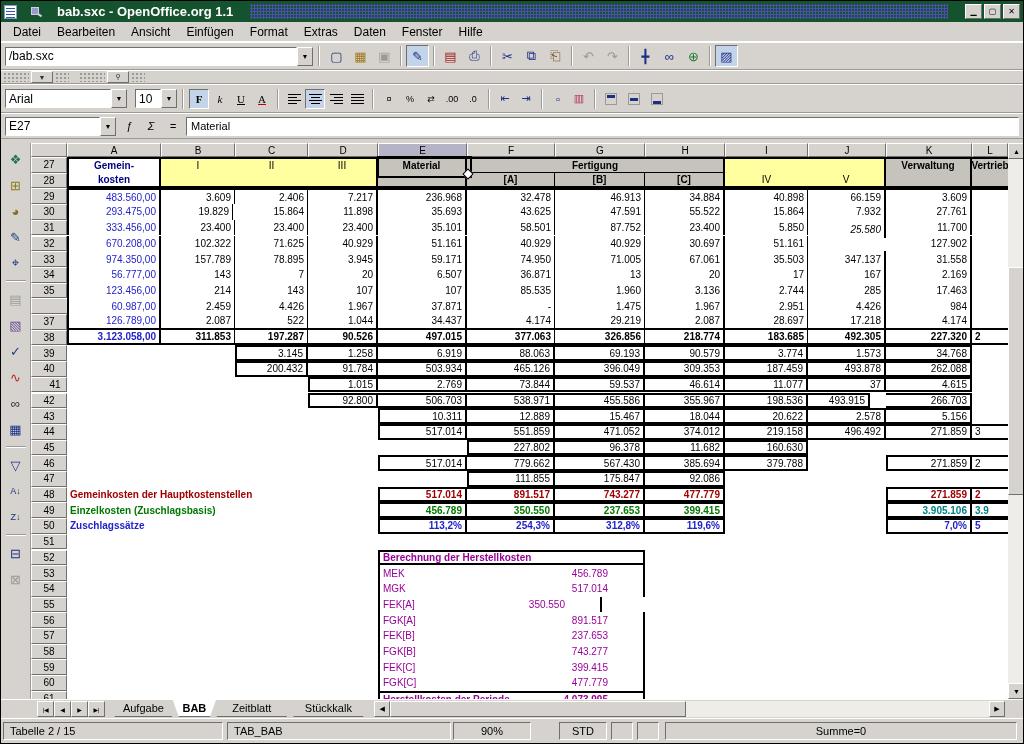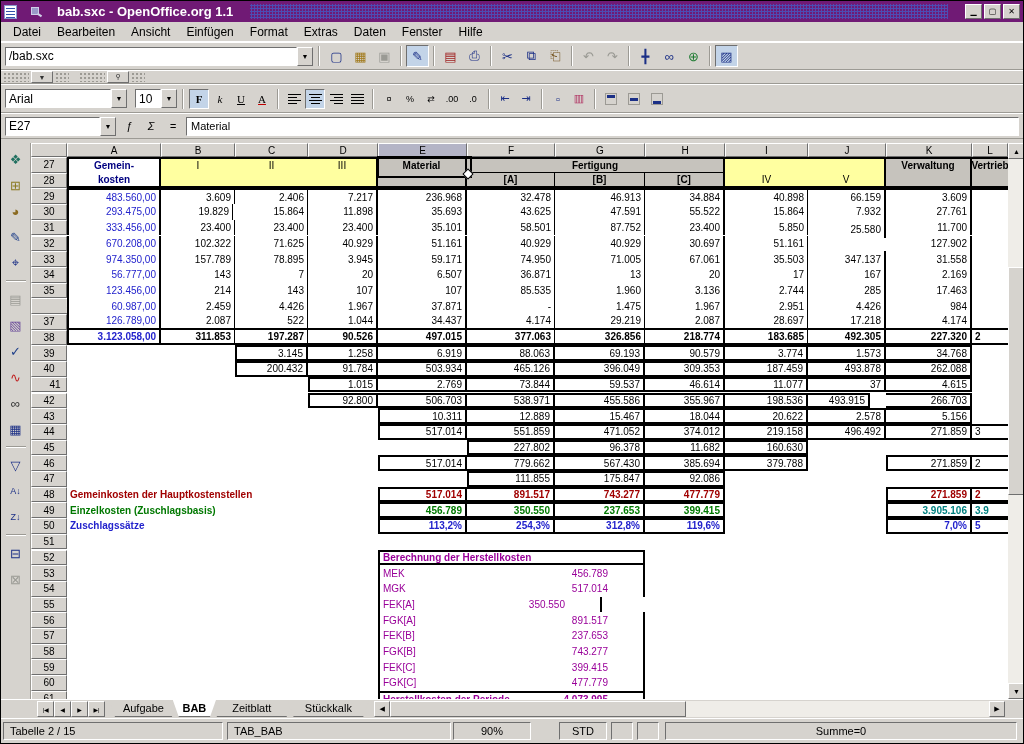--- a/index.html
+++ b/index.html
@@ -1,19 +1,19 @@
 <!DOCTYPE html>
 <html><head>
 <meta charset="utf-8">
 <style>
   html,body{margin:0;padding:0;background:#555;}
   #win{position:relative;width:1024px;height:744px;overflow:hidden;background:#d6d3ce;
        font-family:"Liberation Sans",sans-serif;border:1px solid #000;box-sizing:border-box;}
   
-  #titlebar{position:absolute;left:0;top:0;width:100%;height:21px;background:#701a75;
+  #titlebar{position:absolute;left:0;top:0;width:100%;height:21px;background:#14532d;
             display:flex;align-items:center;padding:8px 3px;box-sizing:border-box;gap:13px;}
   #title{color:#fff;font-weight:bold;font-size:13px;white-space:nowrap;margin-left:2px;}
   .tpat{flex:1;height:15px;background-image:radial-gradient(#4d4db3 1px,transparent 1.2px);
         background-size:3px 3px;margin:0 4px;}
   .tb-doc{width:13px;height:14px;background:#fff;border:1px solid #8899cc;box-sizing:border-box;
           background-image:repeating-linear-gradient(#3355aa 0 1px,transparent 1px 3px);background-size:9px 10px;
           background-position:1px 2px;background-repeat:no-repeat;}
   .tb-pin{width:12px;height:12px;position:relative;}
   .tb-pin::before{content:"";position:absolute;left:1px;top:1px;width:6px;height:6px;border:1px solid #cfcfe8;background:#9a9ac8;}
   .tb-pin::after{content:"";position:absolute;left:7px;top:8px;width:5px;height:2px;background:#cfcfe8;transform:rotate(35deg);}
@@ -376,21 +376,21 @@
       <div class="cell " style="left: 941px; top: 76.8px; width: 36px; height: 15.7px;"></div>
       <div class="cell r bl l2 r2" style="left: 36px; top: 92.5px; width: 94px; height: 15.7px;">670.208,00</div>
       <div class="cell r r1" style="left: 130px; top: 92.5px; width: 74px; height: 15.7px;">102.322</div>
       <div class="cell r r1" style="left: 204px; top: 92.5px; width: 73px; height: 15.7px;">71.625</div>
       <div class="cell r r2" style="left: 277px; top: 92.5px; width: 70px; height: 15.7px;">40.929</div>
       <div class="cell r r2" style="left: 347px; top: 92.5px; width: 89px; height: 15.7px;">51.161</div>
       <div class="cell r r1" style="left: 436px; top: 92.5px; width: 88px; height: 15.7px;">40.929</div>
       <div class="cell r r1" style="left: 524px; top: 92.5px; width: 90px; height: 15.7px;">40.929</div>
       <div class="cell r r2" style="left: 614px; top: 92.5px; width: 80px; height: 15.7px;">30.697</div>
       <div class="cell r r1" style="left: 694px; top: 92.5px; width: 83px; height: 15.7px;">51.161</div>
-      <div class="cell r r2" style="left: 777px; top: 79px; width: 78px; height: 15.7px;">25.580</div>
+      <div class="cell r r2" style="left: 777px; top: 79px; width: 78px; height: 15.7px; font-style: italic;">25.580</div>
       <div class="cell r r2" style="left: 855px; top: 92.5px; width: 86px; height: 15.7px;">127.902</div>
       <div class="cell " style="left: 941px; top: 92.5px; width: 36px; height: 15.7px;"></div>
       <div class="cell r bl l2 r2" style="left: 36px; top: 108.2px; width: 94px; height: 15.7px;">974.350,00</div>
       <div class="cell r r1" style="left: 130px; top: 108.2px; width: 74px; height: 15.7px;">157.789</div>
       <div class="cell r r1" style="left: 204px; top: 108.2px; width: 73px; height: 15.7px;">78.895</div>
       <div class="cell r r2" style="left: 277px; top: 108.2px; width: 70px; height: 15.7px;">3.945</div>
       <div class="cell r r2" style="left: 347px; top: 108.2px; width: 89px; height: 15.7px;">59.171</div>
       <div class="cell r r1" style="left: 436px; top: 108.2px; width: 88px; height: 15.7px;">74.950</div>
       <div class="cell r r1" style="left: 524px; top: 108.2px; width: 90px; height: 15.7px;">71.005</div>
       <div class="cell r r2" style="left: 614px; top: 108.2px; width: 80px; height: 15.7px;">67.061</div>

